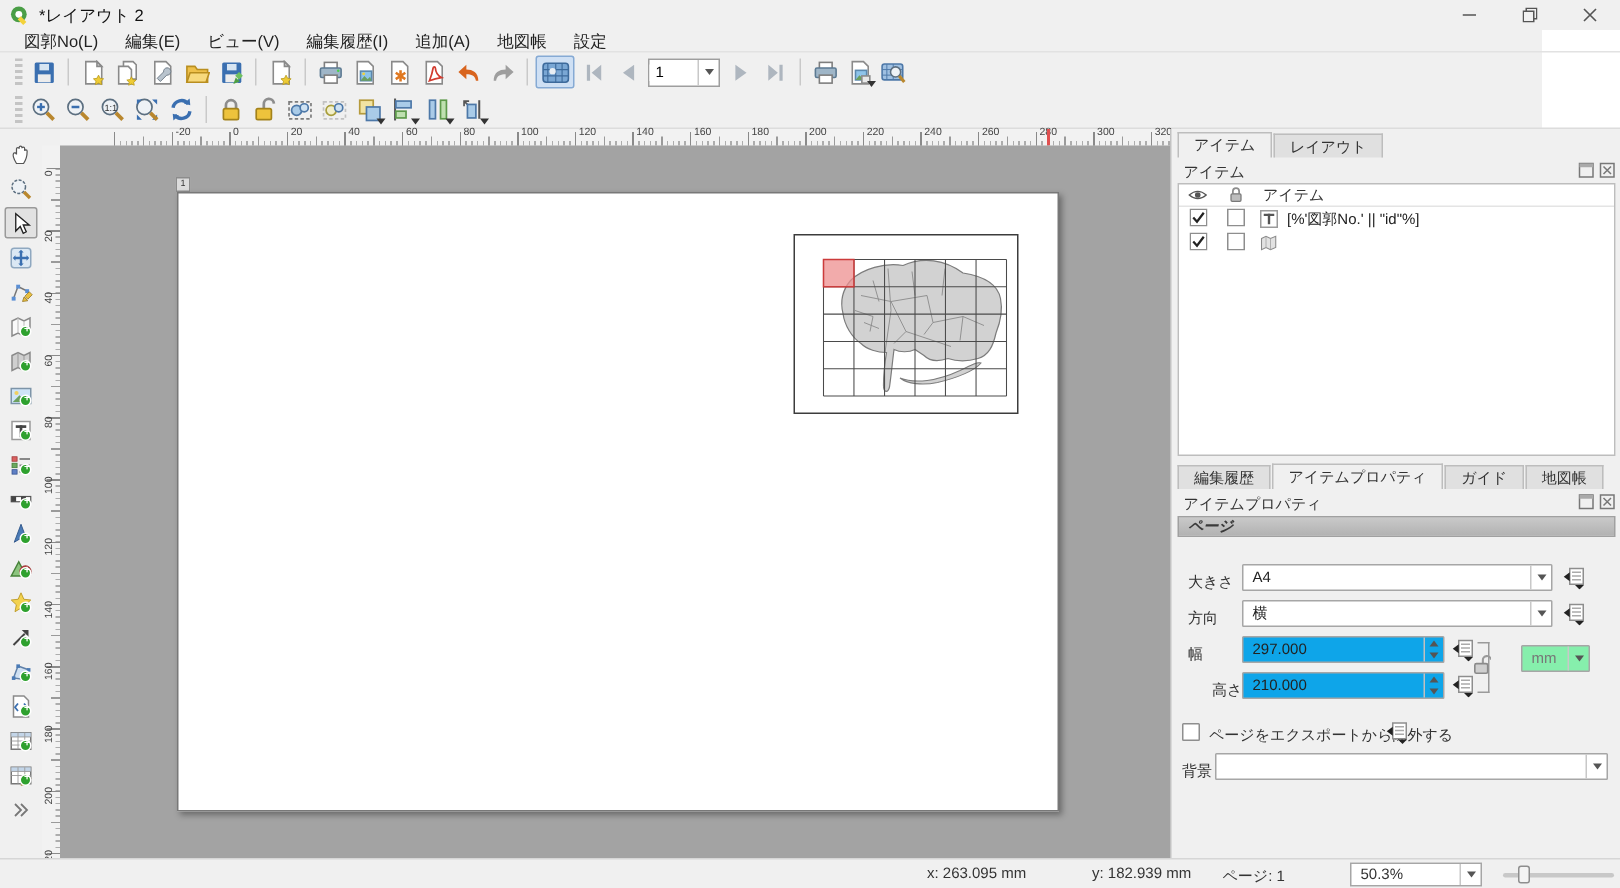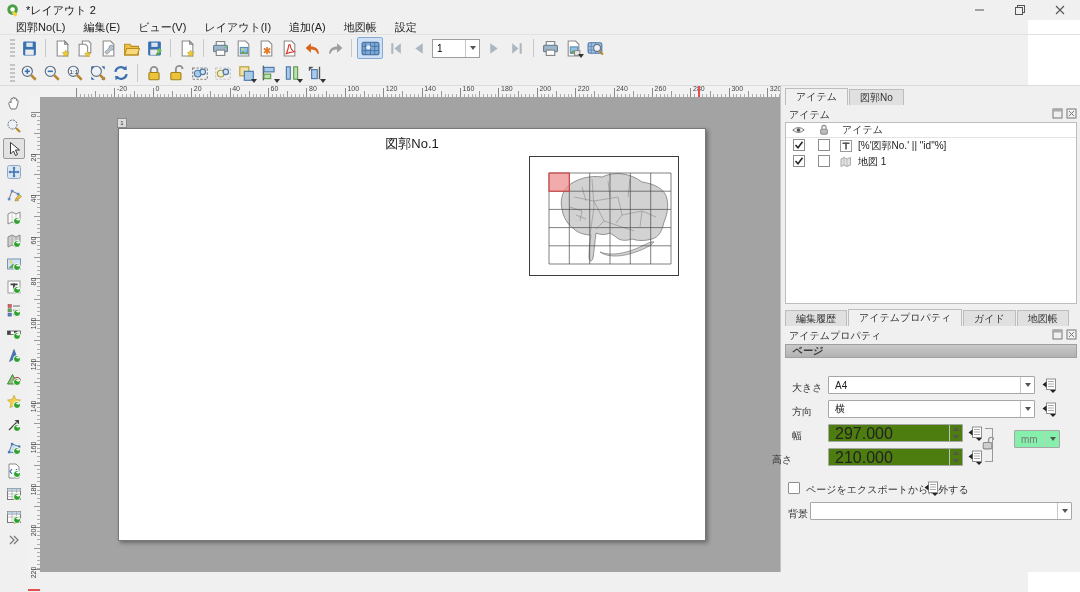--- a/index.html
+++ b/index.html
@@ -78,21 +78,21 @@
   .thc3 { flex:1; padding-left:6px; color:#333; }
   .irow { display:flex; align-items:center; height:16px; }
   .ic1 { width:25px; display:flex; justify-content:center; }
   .ic2 { width:25px; display:flex; justify-content:center; }
   .ic3 { width:20px; display:flex; justify-content:center; }
   .ic4 { flex:1; padding-left:2px; color:#222; white-space:nowrap; overflow:hidden; }
   .sectionbar { position:absolute; left:4px; width:292px; height:14px; background:linear-gradient(#c9c9c9,#b2b2b2); border:1px solid #a0a0a0; display:flex; align-items:center; padding-left:6px; font-size:10px; font-style:italic; font-weight:bold; color:#3a3a3a; }
   .flabel { position:absolute; font-size:10px; color:#333; }
   .combo { position:absolute; height:18px; background:#fff; border:1px solid #a6a6a6; border-radius:1px; display:flex; align-items:center; padding-left:6px; font-size:10px; color:#222; }
   .combo.dis { background:#86efac; color:#777; }
-  .spinbox { position:absolute; height:18px; background:#4d7c0f; border:1px solid #a6a6a6; border-radius:1px; display:flex; padding-left:6px; font-size:16px; color:#222; }
+  .spinbox { position:absolute; height:18px; background:#0ea5e9; border:1px solid #a6a6a6; border-radius:1px; display:flex; align-items:center; padding-left:6px; font-size:10px; color:#222; }
   .spincol { position:absolute; right:0; top:0; width:13px; height:100%; border-left:1px solid #c0c0c0; display:flex; flex-direction:column; }
   .spincol div { flex:1; display:flex; align-items:center; justify-content:center; }
   .upt { width:0; height:0; border-left:3px solid transparent; border-right:3px solid transparent; border-bottom:4px solid #555; }
   .dnt { width:0; height:0; border-left:3px solid transparent; border-right:3px solid transparent; border-top:4px solid #555; }
   .ddbtn { position:absolute; width:17px; height:17px; display:flex; align-items:center; justify-content:center; }
   .cb { width:12px; height:12px; background:#fff; border:1px solid #8e8e8e; border-radius:1px; }
   .bracket { position:absolute; left:985px; top:428px; width:8px; height:34px; border:1px solid #9a9a9a; border-left:none; }
 
   
   .statusbar { position:absolute; left:0; top:572px; width:1080px; height:20px; background:#f0f0f0; border-top:1px solid #d6d6d6; font-size:10px; color:#333; }
@@ -133,21 +133,21 @@
             <path d="M1,1 L9,9 M9,1 L1,9" stroke="#555" stroke-width="1.1"></path>
           </svg>
         </div>
     </div>
   </div>
 
   <div class="menubar" data-name="menu-bar">
     <span class="menuitem" data-name="menu-layout">図郭No(L)</span>
     <span class="menuitem" data-name="menu-edit">編集(E)</span>
     <span class="menuitem" data-name="menu-view">ビュー(V)</span>
-    <span class="menuitem" data-name="menu-item">レイアウト(I)</span>
+    <span class="menuitem" data-name="menu-item">編集履歴(I)</span>
     <span class="menuitem" data-name="menu-add">追加(A)</span>
     <span class="menuitem" data-name="menu-atlas">地図帳</span>
     <span class="menuitem" data-name="menu-settings">設定</span>
   </div>
 
   <div class="toolbar1" data-name="layout-toolbar">
     <div class="grip" data-name="toolbar-grip"></div>
     <div class="tb" data-name="save-button">
         <span data-name="save-icon">
           <svg width="17" height="17" viewBox="0 0 16 16">
@@ -691,21 +691,20 @@
         <span class="vlab" style="top: 388.5px;">180</span>
         <span class="vlab" style="top: 430px;">200</span>
         <span class="vlab" style="top: 471.5px;">220</span>
       </div>
     <div class="vcursor" data-name="v-ruler-cursor-mark"></div>
   </div>
 
   <div class="canvas" data-name="layout-canvas">
     <div class="pagetab" data-name="page-number-tab">1</div>
     <div class="page" data-name="layout-page">
-      <div class="pagetitle" data-name="page-title-label-item">図郭No.1</div>
 
 
       <div class="ovframe" data-name="overview-map-item">
         <svg width="148" height="118" viewBox="0 0 148 118" data-name="overview-map-graphic">
           <path d="M37,30 C45,22 60,18 72,20 C85,14 100,16 112,25 C125,27 135,32 137,42 C139,52 136,60 134,65 C132,74 129,80 122,82 C115,84 108,84 102,82 C96,84 90,84 86,80 L80,76 C76,78 70,78 66,76 C65,84 64,94 63,101 C62,105 59,105 59,100 C59,92 60,84 61,78 C55,78 48,76 44,72 C38,68 33,60 32,52 C30,44 32,36 37,30 Z" fill="#d2d2d2" stroke="#7c7c7c" stroke-width=".8"></path>
           <path d="M70,95 C80,99 95,97 110,90 C118,86 122,84 124,85 C120,90 108,95 95,98 C85,100 75,99 70,95 Z" fill="#d2d2d2" stroke="#7c7c7c" stroke-width=".7"></path>
           <g stroke="#8a8a8a" stroke-width=".6" fill="none">
             <path d="M62,22 L64,50 L60,78"></path>
             <path d="M44,40 L64,44 L88,40"></path>
             <path d="M64,44 L74,64 L66,72"></path>
@@ -737,21 +736,21 @@
           <rect x="19" y="16" width="20.3" height="18.2" fill="#ee8f8f" fill-opacity="0.75" stroke="#cc3b3b" stroke-width="1" data-name="atlas-current-cell-highlight"></rect>
         </svg>
       </div>
     </div>
   </div>
 
   <div class="rightpanel" data-name="right-dock-area">
 
     <div class="rtabs" style="top:2px;">
       <div class="rtab active" data-name="tab-items">アイテム</div>
-      <div class="rtab" data-name="tab-edit-history">図郭No</div>
+      <div class="rtab" data-name="tab-edit-history">レイアウト</div>
     </div>
     <div class="dockhead" style="top:20px;" data-name="items-panel-header">
       <span>アイテム</span>
       <div class="dockbtns">
         <span data-name="float-panel-icon"><svg width="11" height="11" viewBox="0 0 11 11">
               <rect x="1" y="1" width="9" height="9" fill="none" stroke="#777"></rect>
               <rect x="1" y="1" width="9" height="2.5" fill="#aaa"></rect>
             </svg></span>
         <span data-name="close-panel-icon"><svg width="11" height="11" viewBox="0 0 11 11">
               <rect x="1" y="1" width="9" height="9" fill="none" stroke="#777"></rect>
@@ -807,21 +806,20 @@
             <span data-name="lock-checkbox"><svg width="12" height="12" viewBox="0 0 12 12">
                 <rect x=".5" y=".5" width="11" height="11" fill="#fff" stroke="#8e8e8e"></rect>
               </svg></span>
           </span>
         <span class="ic3" data-name="map-item-icon">
             <svg width="12" height="12" viewBox="0 0 12 12">
               <path d="M1,3 L4,1.5 L7,3 L10.5,1.5 V9 L7,10.5 L4,9 L1,10.5 Z" fill="#e2e2e2" stroke="#8a8a8a" stroke-width=".7"></path>
               <path d="M4,1.5 V9 M7,3 V10.5" stroke="#9d9d9d" stroke-width=".5"></path>
             </svg>
           </span>
-        <span class="ic4" data-name="item-label">地図 1</span>
       </div>
     </div>
 
     <div class="rtabs" style="top:223px;">
       <div class="rtab" data-name="tab-layout">編集履歴</div>
       <div class="rtab active" data-name="tab-item-properties">アイテムプロパティ</div>
       <div class="rtab" data-name="tab-guides">ガイド</div>
       <div class="rtab" data-name="tab-atlas">地図帳</div>
     </div>
     <div class="dockhead" style="top:241px;" data-name="item-properties-panel-header">
@@ -892,21 +890,21 @@
       <svg width="16" height="16" viewBox="0 0 16 16">
         <rect x="5.5" y="2" width="9" height="10.5" fill="#fff" stroke="#8e8e8e"></rect>
         <line x1="7" y1="4.5" x2="13" y2="4.5" stroke="#aaa"></line>
         <line x1="7" y1="7" x2="13" y2="7" stroke="#aaa"></line>
         <line x1="7" y1="9.5" x2="13" y2="9.5" stroke="#aaa"></line>
         <path d="M5.5,4.5 L1.5,7.5 L5.5,10.5 Z" fill="#222"></path>
         <path d="M9,13 h6 l-3,3 z" fill="#222"></path>
       </svg>
     </div>
 
-  <span class="flabel" style="left:772px;top:453px;" data-name="height-label">高さ</span>
+  <span class="flabel" style="left:808px;top:453px;" data-name="height-label">高さ</span>
   <div class="spinbox" style="left:828px;top:448px;width:135px;" data-name="height-spinbox">
     <span>210.000</span>
     <div class="spincol" data-name="spin-buttons">
         <div>
           <span class="upt"></span>
         </div>
         <div>
           <span class="dnt"></span>
         </div>
       </div>
@@ -950,20 +948,35 @@
     </div>
 
   <span class="flabel" style="left:788px;top:507px;" data-name="background-label">背景</span>
   <div class="combo" style="left:810px;top:502px;width:262px;" data-name="background-color-button">
     <span></span>
     <div class="arrbox">
         <div class="arr"></div>
       </div>
   </div>
 
+  <div class="statusbar" data-name="status-bar">
+    <span class="sb" style="left:618px;" data-name="cursor-x-readout">x: 263.095 mm</span>
+    <span class="sb" style="left:728px;" data-name="cursor-y-readout">y: 182.939 mm</span>
+    <span class="sb" style="left:815px;" data-name="page-readout">ページ: 1</span>
+    <div class="zoomcombo" data-name="zoom-level-combo">
+      <span>50.3%</span>
+      <div class="arrbox">
+          <div class="arr"></div>
+        </div>
+    </div>
+    <div class="slider" data-name="zoom-slider">
+      <div class="track" data-name="zoom-slider-track"></div>
+      <div class="handle" data-name="zoom-slider-handle"></div>
+    </div>
+  </div>
 
 </div>
 
 <style>
   .plusbadge { position:absolute; right:1px; bottom:1px; width:8px; height:8px; background:#2ea12e; border-radius:50%; border:1px solid #fff; }
   .plusbadge::after { content:"+"; position:absolute; left:0; top:-1.5px; width:8px; text-align:center; font-size:7px; line-height:8px; color:#fff; font-weight:bold; }
   .tb span[data-name$="icon"] { position:relative; display:flex; }
 </style>
 
 </body></html>

